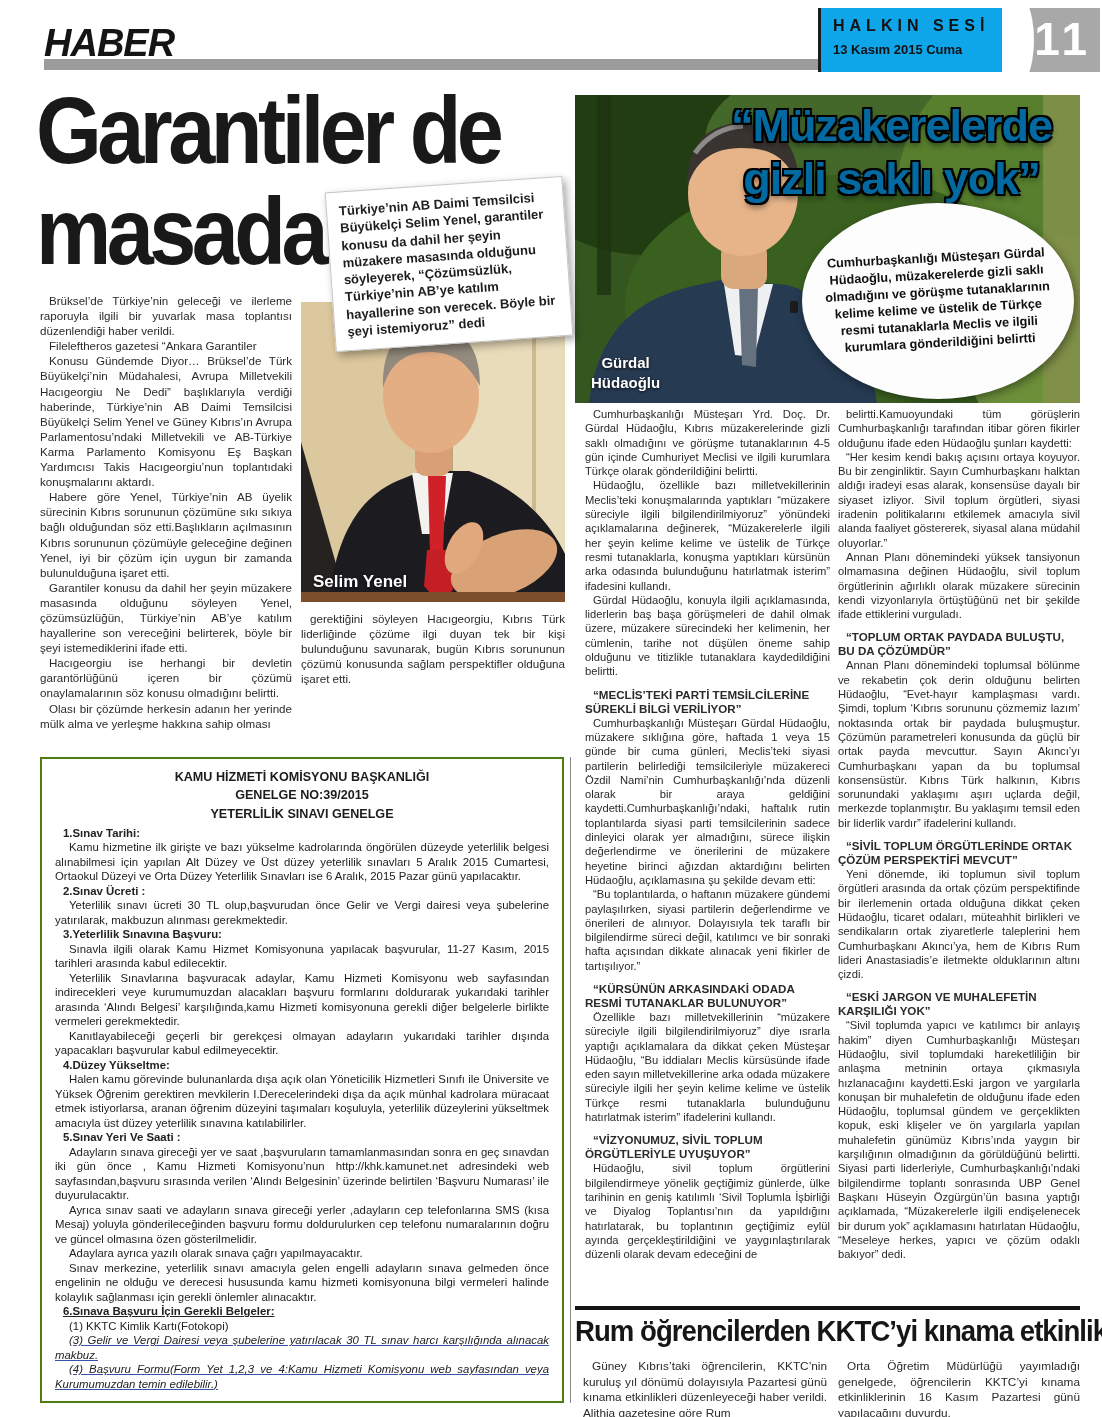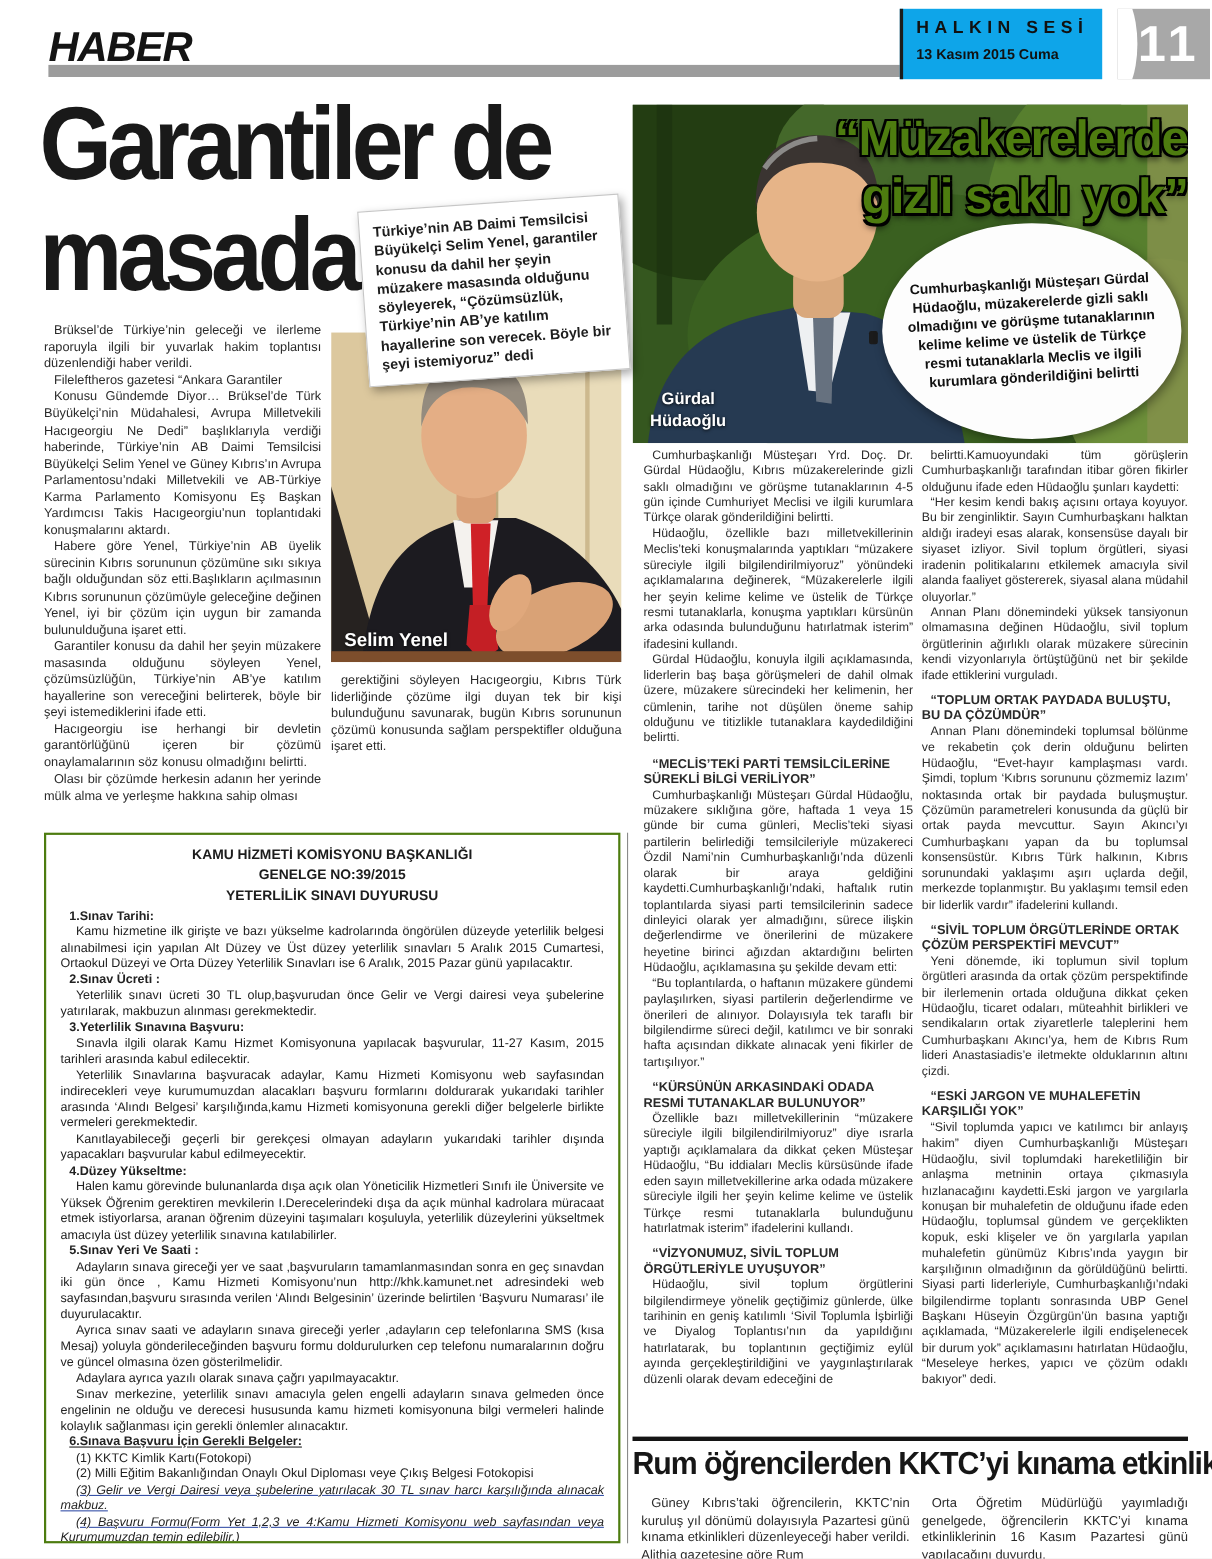--- a/index.html
+++ b/index.html
@@ -35,21 +35,21 @@
   .ann-title{text-align:center;font-size:12.6px;font-weight:700;line-height:1.45;color:#1c1c1c;}
   .ann-body{margin-top:3px;font-size:11.4px;line-height:14.5px;text-align:justify;color:#222;}
   .ann-body p{margin:0;}
   .ann-h{font-weight:700;text-indent:8px;}
   .ann-h.u{text-decoration:underline;}
   .ann-p{text-indent:14px;}
   .link{text-decoration:underline;text-decoration-color:#3752a8;font-style:italic;}
   .vrule{position:absolute;left:570px;top:757px;width:1px;height:646px;background:#8a8a8a;}
   
   .photo-hud{position:absolute;left:575px;top:95px;width:505px;height:308px;overflow:hidden;}
-  .hud-headline{position:absolute;left:128px;top:4px;width:377px;text-align:right;color:#4d7c0f;
+  .hud-headline{position:absolute;left:128px;top:4px;width:377px;text-align:center;color:#0369a1;
                 font-weight:800;font-size:45px;line-height:53px;letter-spacing:-1px;white-space:nowrap;
                 text-shadow:-2px -2px 0 #000,2px -2px 0 #000,-2px 2px 0 #000,2px 2px 0 #000,0 4px 6px rgba(0,0,0,.6);}
   .bubble{position:absolute;left:227px;top:108px;width:272px;height:196px;background:#fdfdfd;border-radius:50%;
           box-shadow:2px 3px 10px rgba(0,0,0,.4);display:flex;align-items:center;justify-content:center;}
   .bubble-text{transform:rotate(-3deg);font-weight:700;font-size:12.7px;line-height:1.34;text-align:center;
                width:232px;color:#101010;}
   .cap-hud{position:absolute;left:16px;bottom:10px;color:#fff;font-weight:700;font-size:15px;line-height:1.35;
            text-align:center;text-shadow:0 1px 3px rgba(0,0,0,.85);}
   .rcol{position:absolute;top:407px;font-size:11.2px;line-height:14.3px;text-align:justify;color:#2a2a2a;}
   .rcol p{margin:0;text-indent:8px;}
@@ -81,21 +81,21 @@
     <div class="pagenum-text">11</div>
   </div>
 
   <div class="headline">
     <div>Garantiler de</div>
     <div>masada</div>
   </div>
   <div class="standfirst">Türkiye’nin AB Daimi Temsilcisi Büyükelçi Selim Yenel, garantiler konusu da dahil her şeyin müzakere masasında olduğunu söyleyerek, “Çözümsüzlük, Türkiye’nin AB’ye katılım hayallerine son verecek. Böyle bir şeyi istemiyoruz” dedi</div>
 
   <div class="bodycol lead-col1">
-      <p class="">Brüksel’de Türkiye’nin geleceği ve ilerleme raporuyla ilgili bir yuvarlak hakim toplantısı düzenlendiği haber verildi.</p>
+      <p class="">Brüksel’de Türkiye’nin geleceği ve ilerleme raporuyla ilgili bir yuvarlak masa toplantısı düzenlendiği haber verildi.</p>
       <p class="">Fileleftheros gazetesi “Ankara Garantiler</p>
       <p class="">Konusu Gündemde Diyor… Brüksel’de Türk Büyükelçi’nin Müdahalesi, Avrupa Milletvekili Hacıgeorgiu Ne Dedi” başlıklarıyla verdiği haberinde, Türkiye’nin AB Daimi Temsilcisi Büyükelçi Selim Yenel ve Güney Kıbrıs’ın Avrupa Parlamentosu’ndaki Milletvekili ve AB-Türkiye Karma Parlamento Komisyonu Eş Başkan Yardımcısı Takis Hacıgeorgiu’nun toplantıdaki konuşmalarını aktardı.</p>
       <p class="">Habere göre Yenel, Türkiye’nin AB üyelik sürecinin Kıbrıs sorununun çözümüne sıkı sıkıya bağlı olduğundan söz etti.Başlıkların açılmasının Kıbrıs sorununun çözümüyle geleceğine değinen Yenel, iyi bir çözüm için uygun bir zamanda bulunulduğuna işaret etti.</p>
       <p class="">Garantiler konusu da dahil her şeyin müzakere masasında olduğunu söyleyen Yenel, çözümsüzlüğün, Türkiye’nin AB’ye katılım hayallerine son vereceğini belirterek, böyle bir şeyi istemediklerini ifade etti.</p>
       <p class="">Hacıgeorgiu ise herhangi bir devletin garantörlüğünü içeren bir çözümü onaylamalarının söz konusu olmadığını belirtti.</p>
       <p class="">Olası bir çözümde herkesin adanın her yerinde mülk alma ve yerleşme hakkına sahip olması</p>
     </div>
 
   <div class="photo-yenel">
     <svg viewBox="0 0 264 300" width="264" height="300">
@@ -118,40 +118,39 @@
     <div class="photo-cap">Selim Yenel</div>
   </div>
 
   <div class="bodycol lead-col2">
       <p class="">gerektiğini söyleyen Hacıgeorgiu, Kıbrıs Türk liderliğinde çözüme ilgi duyan tek bir kişi bulunduğunu savunarak, bugün Kıbrıs sorununun çözümü konusunda sağlam perspektifler olduğuna işaret etti.</p>
     </div>
 
   <div class="annbox">
     <div class="ann-title">KAMU HİZMETİ KOMİSYONU BAŞKANLIĞI</div>
     <div class="ann-title">GENELGE NO:39/2015</div>
-    <div class="ann-title">YETERLİLİK SINAVI DUYURUSU</div>
+    <div class="ann-title">YETERLİLİK SINAVI GENELGE</div>
     <div class="ann-body">
         <p class="ann-h">1.Sınav Tarihi:</p>
         <p class="ann-p">Kamu hizmetine ilk girişte ve bazı yükselme kadrolarında öngörülen düzeyde yeterlilik belgesi alınabilmesi için yapılan Alt Düzey ve Üst düzey yeterlilik sınavları 5 Aralık 2015 Cumartesi, Ortaokul Düzeyi ve Orta Düzey Yeterlilik Sınavları ise 6 Aralık, 2015 Pazar günü yapılacaktır.</p>
         <p class="ann-h">2.Sınav Ücreti :</p>
         <p class="ann-p">Yeterlilik sınavı ücreti 30 TL olup,başvurudan önce Gelir ve Vergi dairesi veya şubelerine yatırılarak, makbuzun alınması gerekmektedir.</p>
         <p class="ann-h">3.Yeterlilik Sınavına Başvuru:</p>
         <p class="ann-p">Sınavla ilgili olarak Kamu Hizmet Komisyonuna yapılacak başvurular, 11-27 Kasım, 2015 tarihleri arasında kabul edilecektir.</p>
         <p class="ann-p">Yeterlilik Sınavlarına başvuracak adaylar, Kamu Hizmeti Komisyonu web sayfasından indirecekleri veye kurumumuzdan alacakları başvuru formlarını doldurarak yukarıdaki tarihler arasında ‘Alındı Belgesi’ karşılığında,kamu Hizmeti komisyonuna gerekli diğer belgelerle birlikte vermeleri gerekmektedir.</p>
         <p class="ann-p">Kanıtlayabileceği geçerli bir gerekçesi olmayan adayların yukarıdaki tarihler dışında yapacakları başvurular kabul edilmeyecektir.</p>
         <p class="ann-h">4.Düzey Yükseltme:</p>
         <p class="ann-p">Halen kamu görevinde bulunanlarda dışa açık olan Yöneticilik Hizmetleri Sınıfı ile Üniversite ve Yüksek Öğrenim gerektiren mevkilerin I.Derecelerindeki dışa da açık münhal kadrolara müracaat etmek istiyorlarsa, aranan öğrenim düzeyini taşımaları koşuluyla, yeterlilik düzeylerini yükseltmek amacıyla üst düzey yeterlilik sınavına katılabilirler.</p>
         <p class="ann-h">5.Sınav Yeri Ve Saati :</p>
         <p class="ann-p">Adayların sınava gireceği yer ve saat ,başvuruların tamamlanmasından sonra en geç sınavdan iki gün önce , Kamu Hizmeti Komisyonu’nun http://khk.kamunet.net adresindeki web sayfasından,başvuru sırasında verilen ‘Alındı Belgesinin’ üzerinde belirtilen ‘Başvuru Numarası’ ile duyurulacaktır.</p>
         <p class="ann-p">Ayrıca sınav saati ve adayların sınava gireceği yerler ,adayların cep telefonlarına SMS (kısa Mesaj) yoluyla gönderileceğinden başvuru formu doldurulurken cep telefonu numaralarının doğru ve güncel olmasına özen gösterilmelidir.</p>
         <p class="ann-p">Adaylara ayrıca yazılı olarak sınava çağrı yapılmayacaktır.</p>
         <p class="ann-p">Sınav merkezine, yeterlilik sınavı amacıyla gelen engelli adayların sınava gelmeden önce engelinin ne olduğu ve derecesi hususunda kamu hizmeti komisyonuna bilgi vermeleri halinde kolaylık sağlanması için gerekli önlemler alınacaktır.</p>
         <p class="ann-h u">6.Sınava Başvuru İçin Gerekli Belgeler:</p>
         <p class="ann-p">(1) KKTC Kimlik Kartı(Fotokopi)</p>
-        <p class="ann-p">(2) Milli Eğitim Bakanlığından Onaylı Okul Diploması veye Çıkış Belgesi Fotokopisi</p>
         <p class="ann-p link">(3) Gelir ve Vergi Dairesi veya şubelerine yatırılacak 30 TL sınav harcı karşılığında alınacak makbuz.</p>
         <p class="ann-p link">(4) Başvuru Formu(Form Yet 1,2,3 ve 4:Kamu Hizmeti Komisyonu web sayfasından veya Kurumumuzdan temin edilebilir.)</p>
       </div>
   </div>
   <div class="vrule"></div>
 
   <div class="photo-hud">
     <svg viewBox="0 0 505 308" width="505" height="308">
       <rect width="505" height="308" fill="#35571f"></rect>
       <ellipse cx="70" cy="60" rx="130" ry="100" fill="#233d12"></ellipse>

